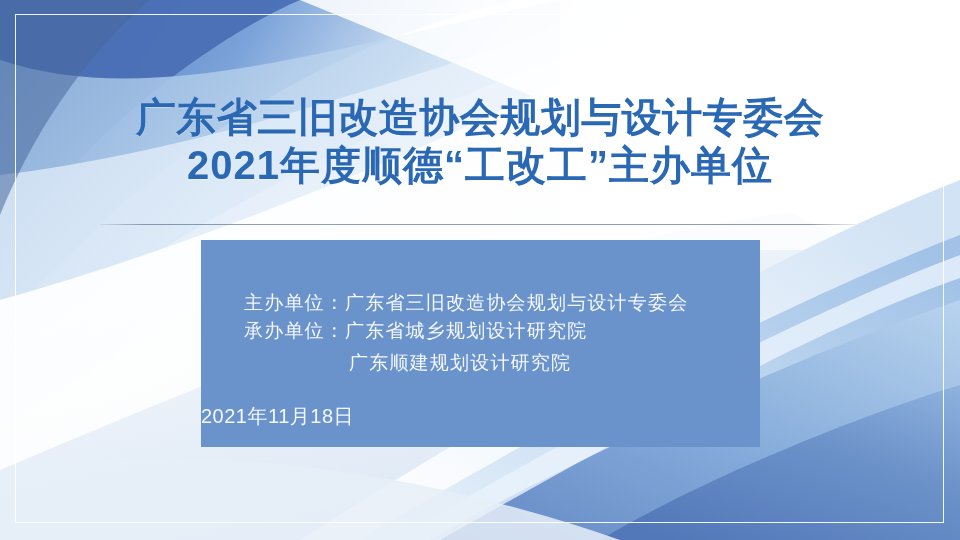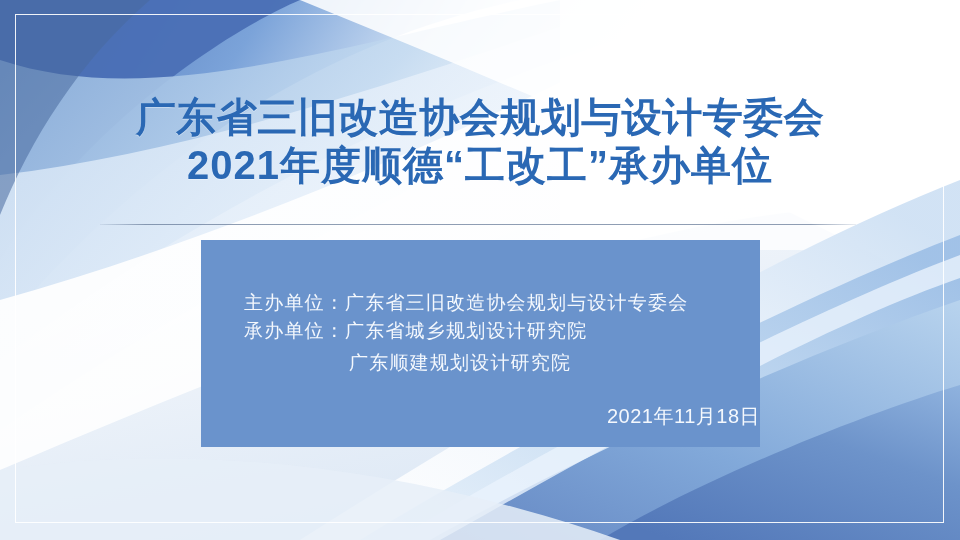--- a/index.html
+++ b/index.html
@@ -92,21 +92,21 @@
     color: #f4f8fd;
     letter-spacing: 1.2px;
   }
   .org-host      { left: 43px;  top: 28px; margin-top: 22px;  }
   .org-organizer { left: 43px;  top: 78px;  }
   .org-organizer2{ left: 148px; top: 110px; }
   .event-date {
     left: 0;
     top: 163px;
     width: 559px;
-    text-align: right;
+    text-align: left;
     font-size: 20px;
     letter-spacing: 0.5px;
   }
 </style>
 </head>
 <body>
 
 <div id="slide">
 
   <svg id="bg-art" viewBox="0 0 960 540" preserveAspectRatio="none">
@@ -192,21 +192,21 @@
       <path d="M0,470 C200,440 420,470 620,540 L0,540 Z" fill="#e6eef8" opacity="0.85"></path>
 
       <path d="M0,0 L150,0 C80,60 30,140 0,215 Z" fill="#49699f" opacity="0.55"></path>
     </g>
   </svg>
 
   <div class="frame"></div>
 
   <div class="title-block">
     <div class="title-line l1">广东省三旧改造协会规划与设计专委会</div>
-    <div class="title-line l2">2021年度顺德“工改工”承办单位</div>
+    <div class="title-line l2">2021年度顺德“工改工”主办单位</div>
   </div>
 
   <div class="divider"></div>
 
   <div class="info-panel">
     <div class="info-line org-host">主办单位：广东省三旧改造协会规划与设计专委会</div>
     <div class="info-line org-organizer2">广东顺建规划设计研究院</div>
     <div class="info-line org-organizer">承办单位：广东省城乡规划设计研究院</div>
     <div class="info-line event-date">2021年11月18日</div>
   </div>

